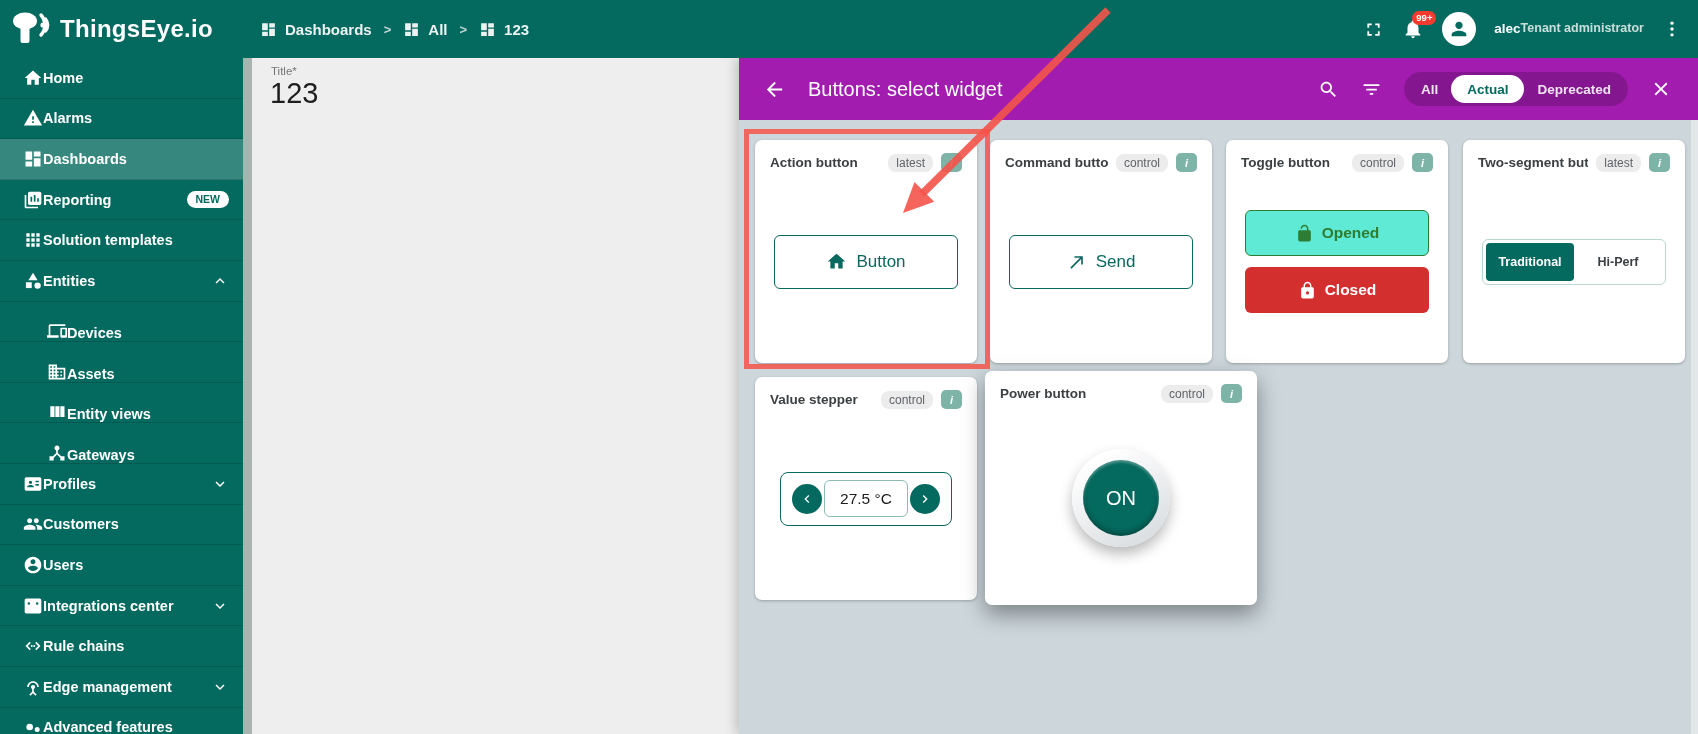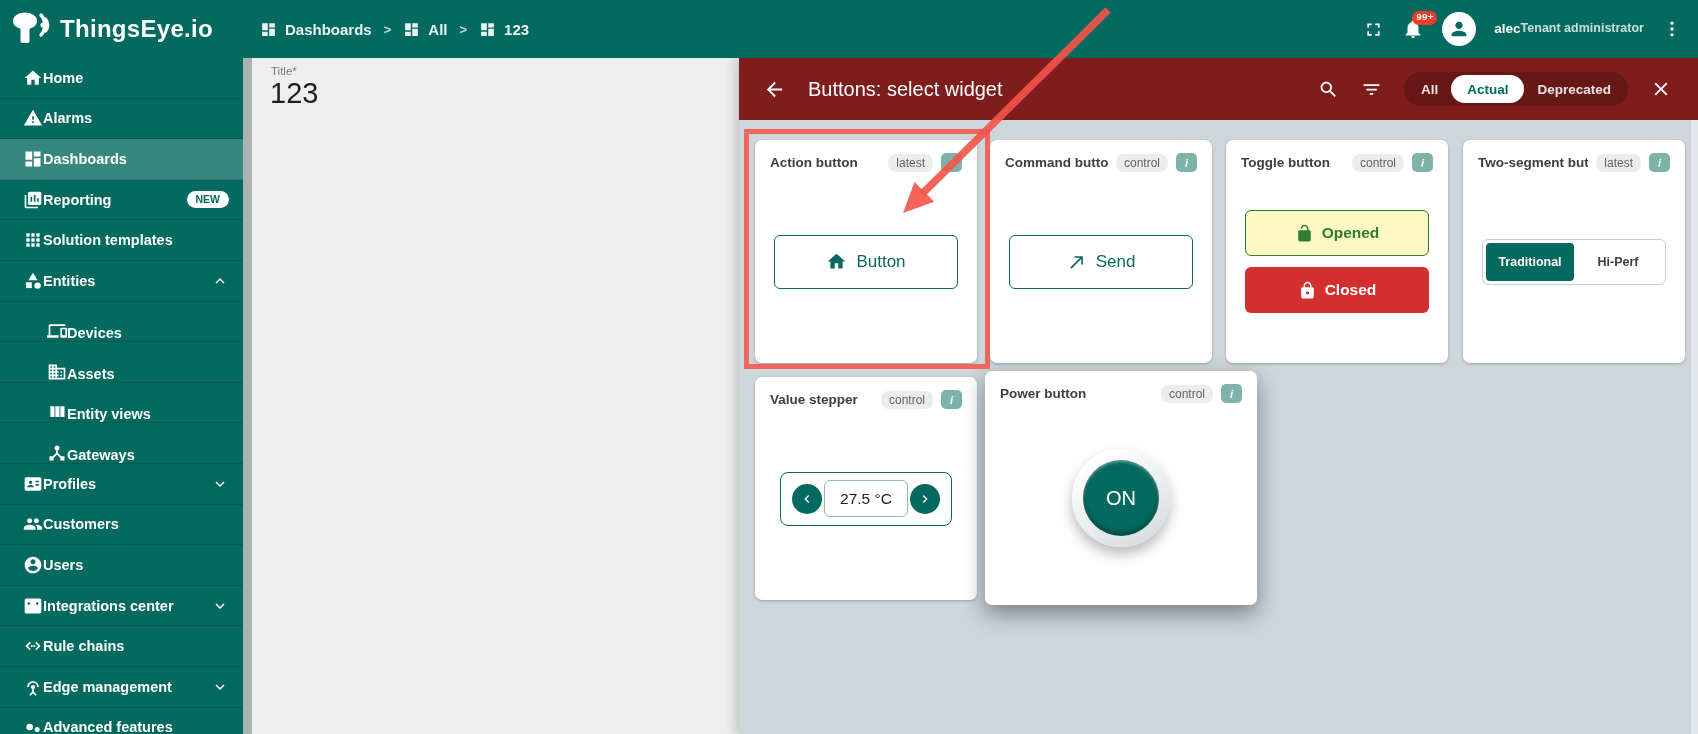--- a/index.html
+++ b/index.html
@@ -10,21 +10,21 @@
   .app-header { position:absolute; left:0; top:0; width:1698px; height:58px;
     background:#04695e; display:flex; align-items:center; color:#fff; z-index:30; }
   .logo-wrap { display:flex; align-items:center; gap:6px; padding-left:12px; width:232px; flex:none; }
   .logo-text { font-size:24px; font-weight:700; letter-spacing:.3px; }
   .crumbs { display:flex; align-items:center; gap:10px; margin-left:28px; font-size:15px; font-weight:600; color:rgba(255,255,255,.92); }
   .crumb { display:flex; align-items:center; gap:8px; cursor:pointer; }
   .crumb-sep { font-size:13px; font-weight:700; color:rgba(255,255,255,.75); padding:0 2px; }
   .hdr-right { margin-left:auto; display:flex; align-items:center; gap:18px; padding-right:16px; }
   .bell-wrap { position:relative; }
   .notif-badge { position:absolute; top:-7px; left:10px; background:#f43b2d; color:#fff;
-    font-size:9.5px; font-weight:700; border-radius:9px; padding:2px 4px; line-height:1;font-family:Liberation Mono, monospace; }
+    font-size:9.5px; font-weight:700; border-radius:9px; padding:2px 4px; line-height:1; }
   .avatar { width:34px; height:34px; border-radius:50%; background:#fff; color:#04695e;
     display:flex; align-items:center; justify-content:center; }
   .user-block { display:flex; flex-direction:row; line-height:1.25;font-weight:bold; }
   .user-name { font-size:13.5px; }
   .user-role { font-size:12.5px; color:rgba(255,255,255,.78); }
   .ic { fill:currentColor; display:block; }
 
   
   .sidebar { position:absolute; left:0; top:58px; width:243px; bottom:0;
     background:#04695e; color:#fff; overflow:hidden; z-index:20; }
@@ -39,21 +39,21 @@
   .side-scroll { position:absolute; left:243px; top:58px; width:9px; bottom:0; background:#a9b4b0; z-index:20; }
 
   
   .form-area { position:absolute; left:252px; top:58px; width:487px; bottom:0; background:#eeeeef; }
   .form-label { position:absolute; left:19px; top:7px; font-size:11.5px; color:#767676; }
   .form-value { position:absolute; left:18px; top:19px; font-size:29px; font-weight:500; color:#1e1e1e; }
 
   
   .panel { position:absolute; left:739px; top:58px; width:959px; bottom:0;
     box-shadow:-4px 0 10px rgba(0,0,0,.18); }
-  .panel-header { position:absolute; left:0; top:0; right:0; height:62px; background:#7f1d1d;
+  .panel-header { position:absolute; left:0; top:0; right:0; height:62px; background:#a21caf;
     display:flex; align-items:center; color:#fff; padding:0 26px 0 24px;text-align:right; }
   .panel-title { font-size:20px; font-weight:500; margin-left:22px; }
   .ph-right { margin-left:auto; display:flex; align-items:center; gap:22px; }
   .filter-toggle { background:rgba(0,0,0,.18); border-radius:18px; height:34px;
     display:flex; align-items:center; padding:0 4px; }
   .ft-opt { font-size:13.5px; font-weight:600; color:rgba(255,255,255,.88); padding:0 13px; cursor:pointer; }
   .ft-opt.active { background:#fff; color:#04695e; border-radius:16px; height:28px;
     display:flex; align-items:center; padding:0 16px; }
   .icon-btn { cursor:pointer; display:flex; align-items:center; }
 
@@ -71,21 +71,21 @@
   .info-chip { width:21px; height:19px; background:#7eb3a7; color:#fff; border-radius:5px;
     font-size:11px; font-weight:700; display:flex; align-items:center; justify-content:center;
     flex:none; cursor:pointer; font-style:italic; }
   .wcard-preview { flex:1; display:flex; flex-direction:column; align-items:center; justify-content:center; gap:11px; }
 
   .btn-outline-teal { width:184px; height:54px; border:1.5px solid #09695e; border-radius:6px;
     color:#09695e; font-size:17px; font-weight:400; display:flex; align-items:center;
     justify-content:center; gap:9px; background:#fff; cursor:pointer; }
   .btn-outline-green { width:184px; height:46px; border:1.5px solid #2e7d32; border-radius:6px;
     color:#2e7d32; font-size:15.5px; font-weight:700; display:flex; align-items:center;
-    justify-content:center; gap:8px; background:#fef9c3; cursor:pointer; }
+    justify-content:center; gap:8px; background:#5eead4; cursor:pointer; }
   .btn-fill-red { width:184px; height:46px; border-radius:6px; background:#d32f2f; color:#fff;
     font-size:15.5px; font-weight:700; display:flex; align-items:center; justify-content:center;
     gap:8px; cursor:pointer; }
 
   .segmented { width:184px; height:46px; border:1px solid #bcd6d2; border-radius:6px;
     background:#fff; display:flex; padding:3px; }
   .seg { flex:1; display:flex; align-items:center; justify-content:center;
     font-size:12.5px; font-weight:700; cursor:pointer; }
   .seg.on { background:#04695e; color:#fff; border-radius:4px; }
   .seg.off { color:#3c4043; }

